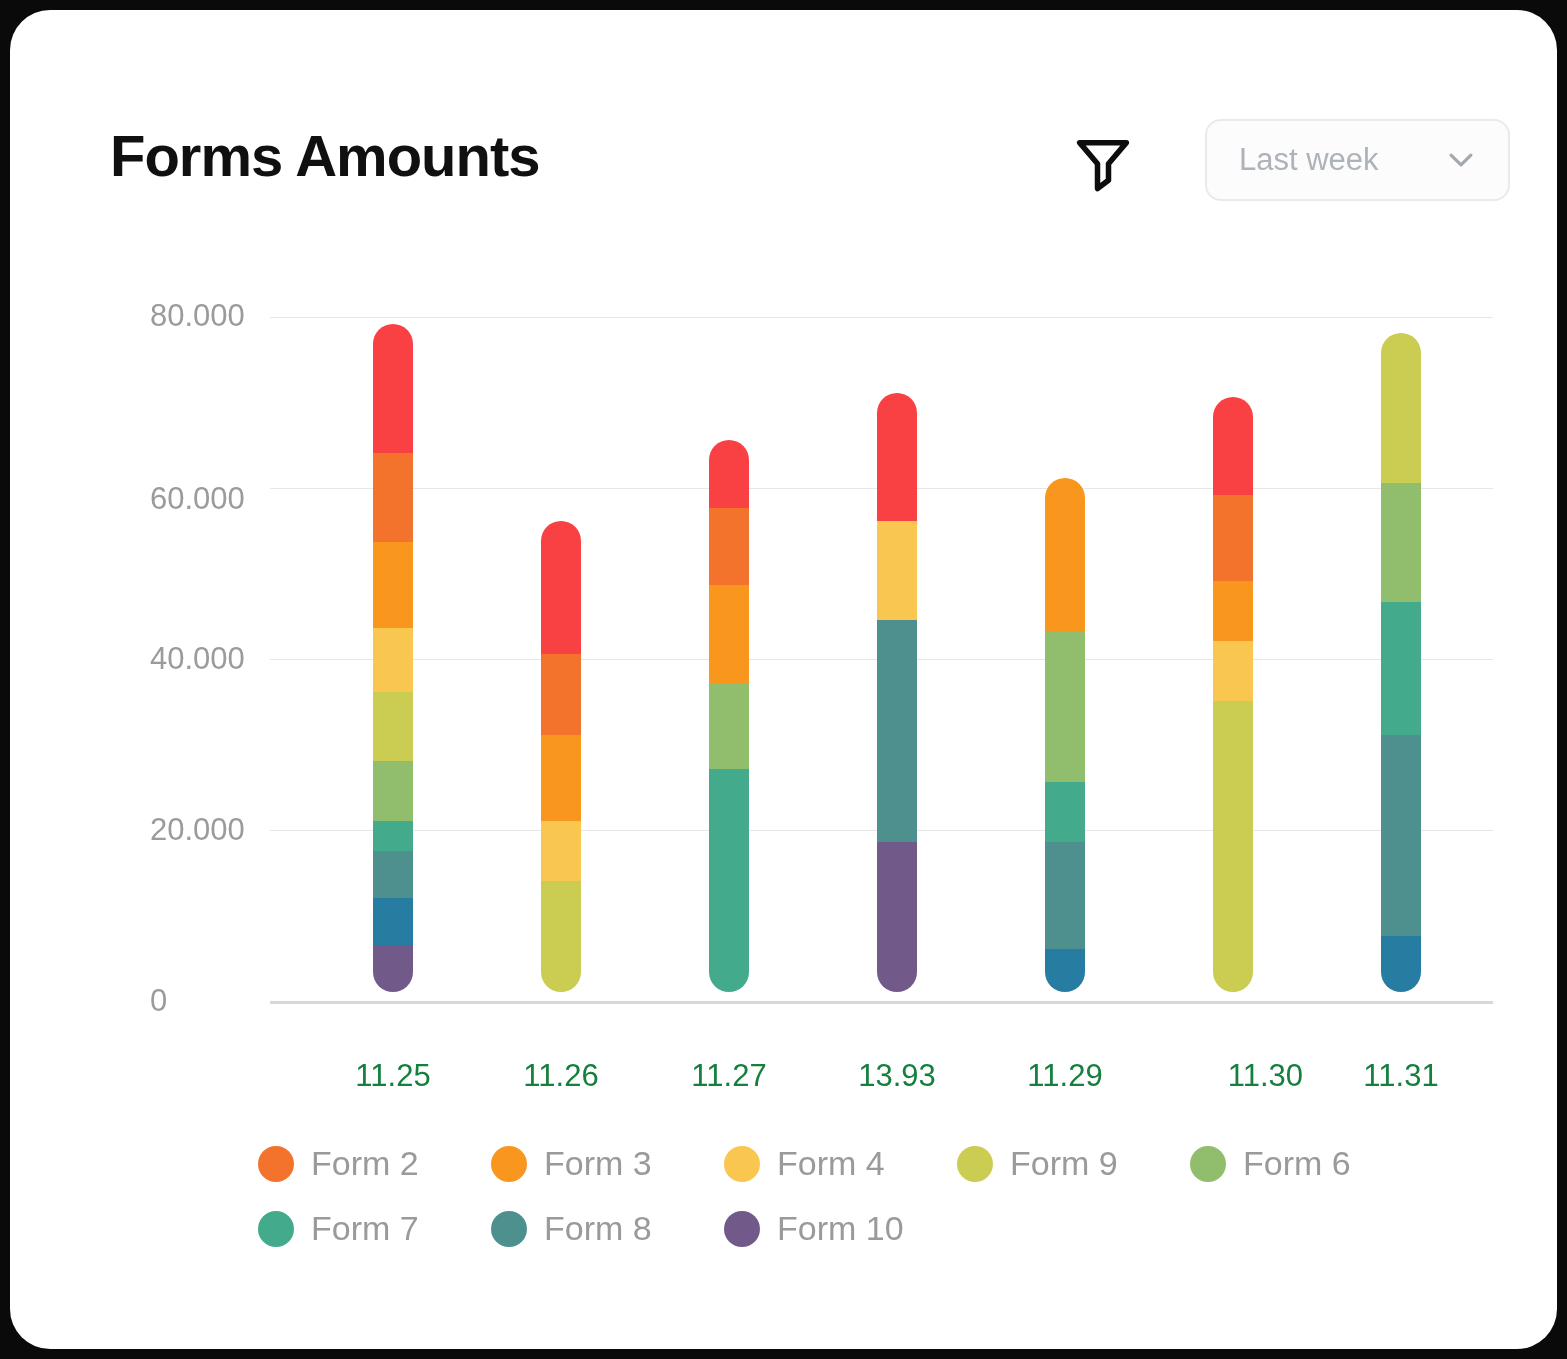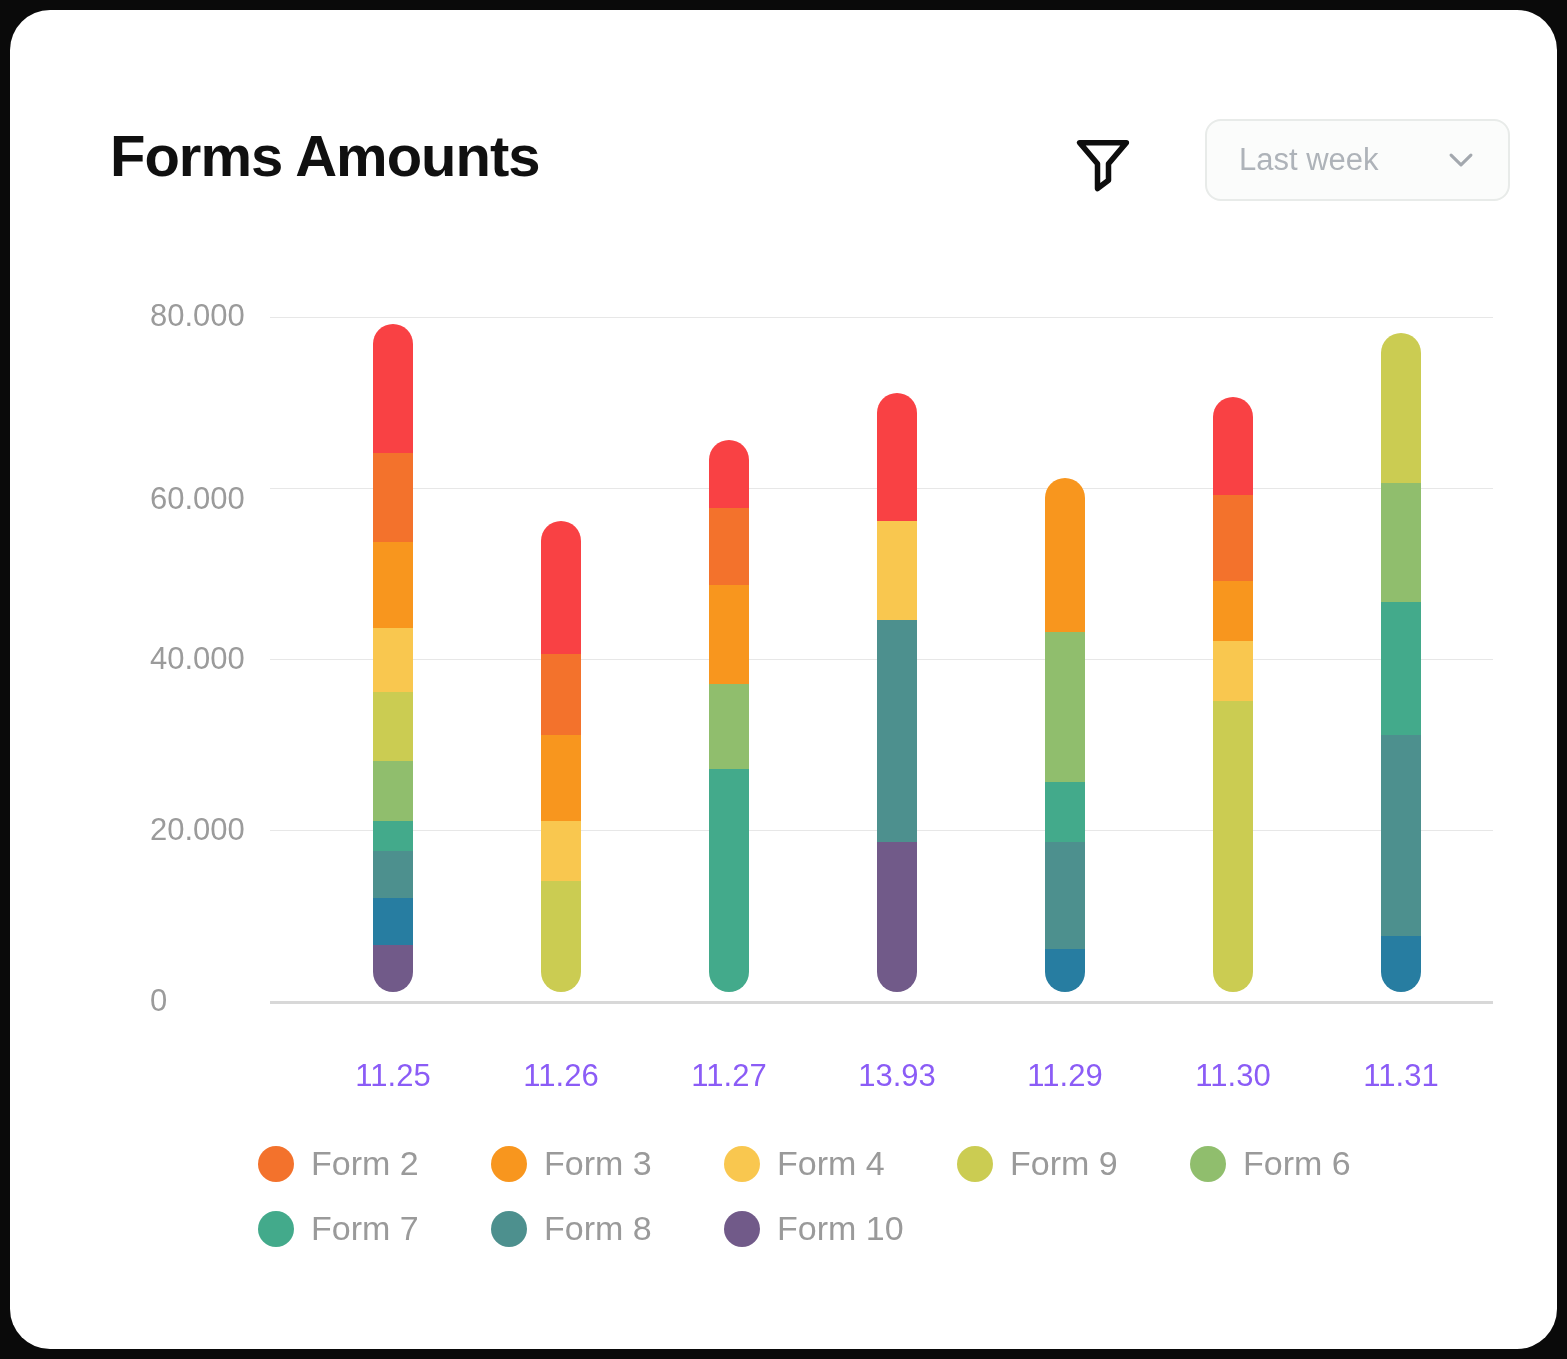--- a/index.html
+++ b/index.html
@@ -31,21 +31,21 @@
   .gridline.zero { background:#d8d8d8; height:3px; }
   .ylabel {
     position:absolute; left:140px; width:120px; font-size:31px; color:#9b9b9b;
   }
   .bar {
     position:absolute; width:40px; border-radius:20px; overflow:hidden;
     display:flex; flex-direction:column;
   }
   .seg { width:100%; }
   .xlabel {
-    position:absolute; width:140px; text-align:center; font-size:31px; color:#8b5cf6;
+    position:absolute; width:140px; text-align:center; font-size:31px; color:#15803d;
   }
   .legend {
     position:absolute; left:248px; top:1134px;
     display:grid; grid-template-columns:repeat(5, 233px); row-gap:26px;
   }
   .legend-item { display:flex; align-items:center; gap:17px; cursor:pointer; background:none; border:none; }
   .legend-dot { width:36px; height:36px; border-radius:50%; flex:0 0 auto; }
   .legend-label { font-size:34px; color:#9a9a9a; white-space:nowrap; font-family:"Liberation Sans", sans-serif; }
 </style>
 </head>
@@ -124,21 +124,21 @@
           <div class="seg" style="height: 42.8125px; background: rgb(39, 125, 161);"></div>
         </div>
         <div class="xlabel" style="left: 985px; top: 1048px;">11.29</div>
         <div class="bar" style="left: 1203px; top: 386.906px; height: 595.094px;">
           <div class="seg" style="height: 98.4688px; background: rgb(249, 65, 68);"></div>
           <div class="seg" style="height: 85.625px; background: rgb(243, 114, 44);"></div>
           <div class="seg" style="height: 59.9375px; background: rgb(248, 150, 30);"></div>
           <div class="seg" style="height: 59.9375px; background: rgb(249, 199, 79);"></div>
           <div class="seg" style="height: 291.125px; background: rgb(203, 204, 82);"></div>
         </div>
-        <div class="xlabel" style="left: 1153px; top: 1048px;">11.30</div>
+        <div class="xlabel" style="left: 1153px; top: 1048px; text-align: right;">11.30</div>
         <div class="bar" style="left: 1371px; top: 322.688px; height: 659.312px;">
           <div class="seg" style="height: 149.844px; background: rgb(203, 204, 82);"></div>
           <div class="seg" style="height: 119.875px; background: rgb(144, 190, 109);"></div>
           <div class="seg" style="height: 132.719px; background: rgb(67, 170, 139);"></div>
           <div class="seg" style="height: 201.219px; background: rgb(77, 144, 142);"></div>
           <div class="seg" style="height: 55.6562px; background: rgb(39, 125, 161);"></div>
         </div>
         <div class="xlabel" style="left: 1321px; top: 1048px;">11.31</div>
       </div>
 

